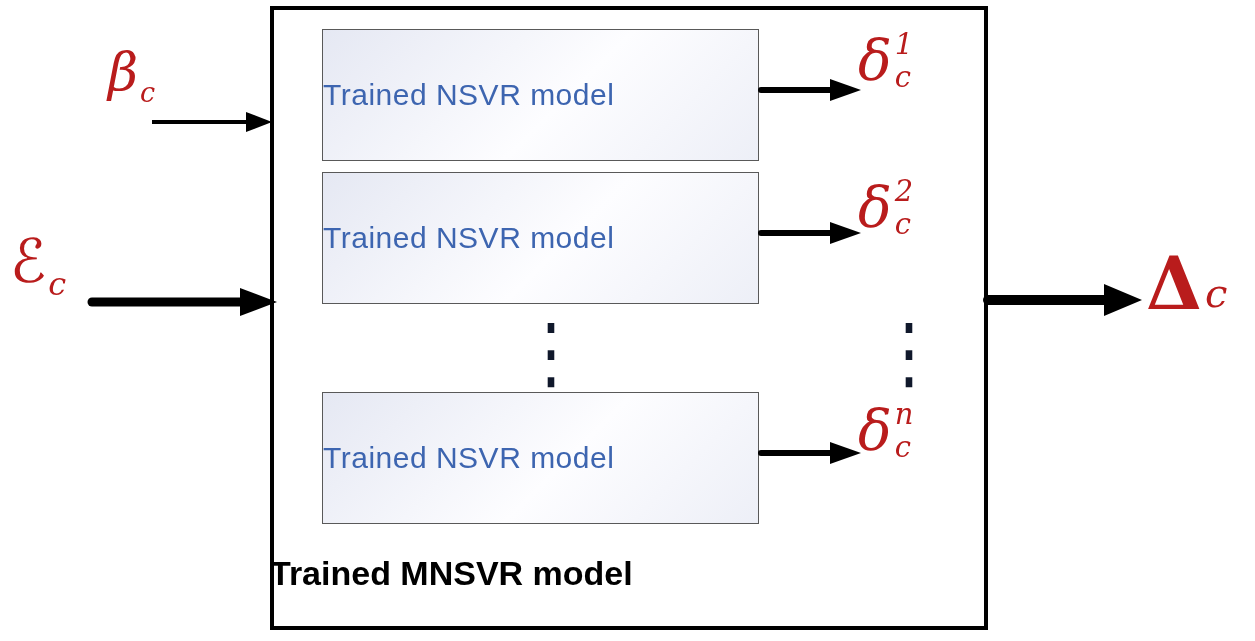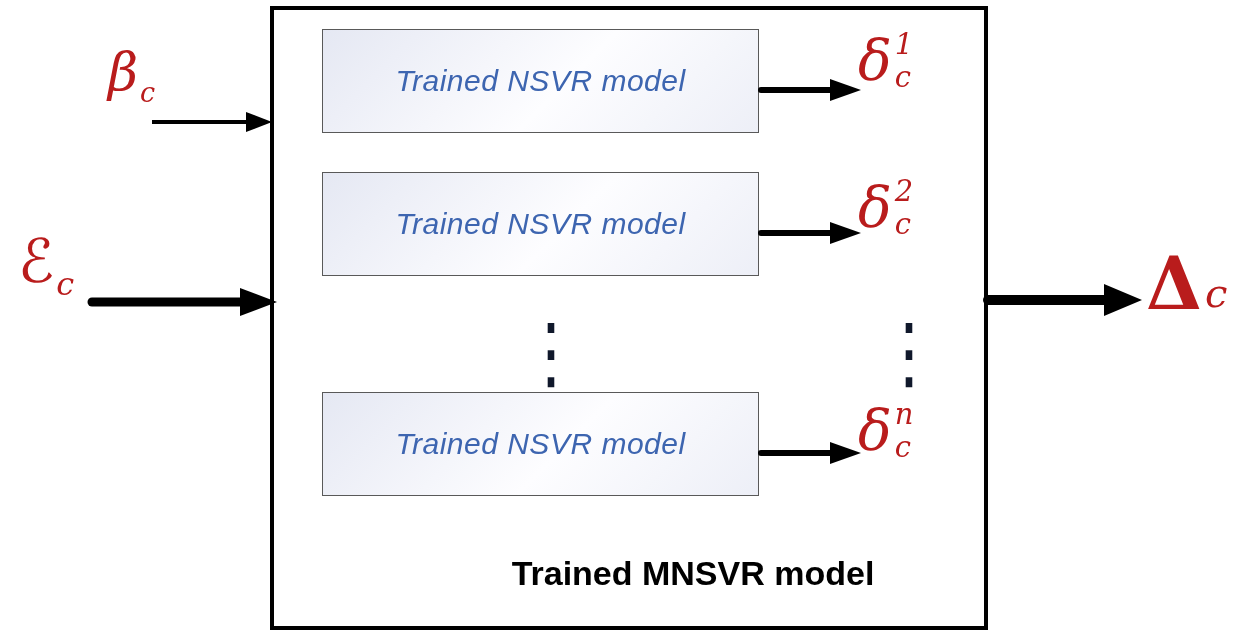--- a/index.html
+++ b/index.html
@@ -7,47 +7,47 @@
     width:1255px;height:641px;position:relative;overflow:hidden;
     background:#ffffff;font-family:"Liberation Sans",sans-serif;
   }
   
   .outer-box{
     position:absolute;left:270px;top:6px;width:718px;height:624px;
     border:4px solid #000;box-sizing:border-box;background:#fff;
   }
   
   .nsvr-box{
-    position:absolute;left:322px;width:437px;height:104px;
+    position:absolute;left:322px;width:437px;height:132px;
     border:1.5px solid #595959;box-sizing:border-box;
     background:linear-gradient(135deg,#e5e8f3 0%,#fdfdff 55%,#edeff7 100%);
-    display:flex;align-items:center;justify-content:center;font-style:italic;
+    display:flex;align-items:center;
   }
   .nsvr-box.b1{top:29px;}
   .nsvr-box.b2{top:172px;}
   .nsvr-box.b3{top:392px;}
   .nsvr-label{
     color:#3d65b0;font-size:30px;letter-spacing:0.5px;
     font-family:"Liberation Sans",sans-serif;
   }
   
   .outer-title{
-    position:absolute;left:270px;top:554px;width:846px;text-align:center;
+    position:absolute;left:270px;top:554px;width:846px;
     font-weight:bold;font-size:34px;color:#000;
     font-family:"Liberation Sans",sans-serif;
   }
   
   .math{position:absolute;color:#b91c1c;font-family:"DejaVu Serif","DejaVu Sans",serif;}
   .math .sym{font-style:italic;}
   .math .sub{font-style:italic;}
 
   .beta-label{left:108px;top:42px;font-size:52px;}
   .beta-label .sub{font-size:27px;vertical-align:-0.45em;margin-left:2px;}
 
-  .eps-label{left:18px;top:226px;font-size:60px;}
+  .eps-label{left:10px;top:226px;font-size:60px;}
   .eps-label .sym{font-style:normal;} 
   .eps-label .sub{font-size:32px;vertical-align:-0.4em;margin-left:2px;}
 
   .delta-label{display:flex;align-items:center;font-size:56px;}
   .delta-label .sym{font-style:italic;line-height:1;}
   .delta-stack{
     display:inline-flex;flex-direction:column;justify-content:center;
     font-size:29px;line-height:1.15;margin-left:3px;font-style:italic;
   }
   .delta-label.d1{left:858px;top:28px;}

